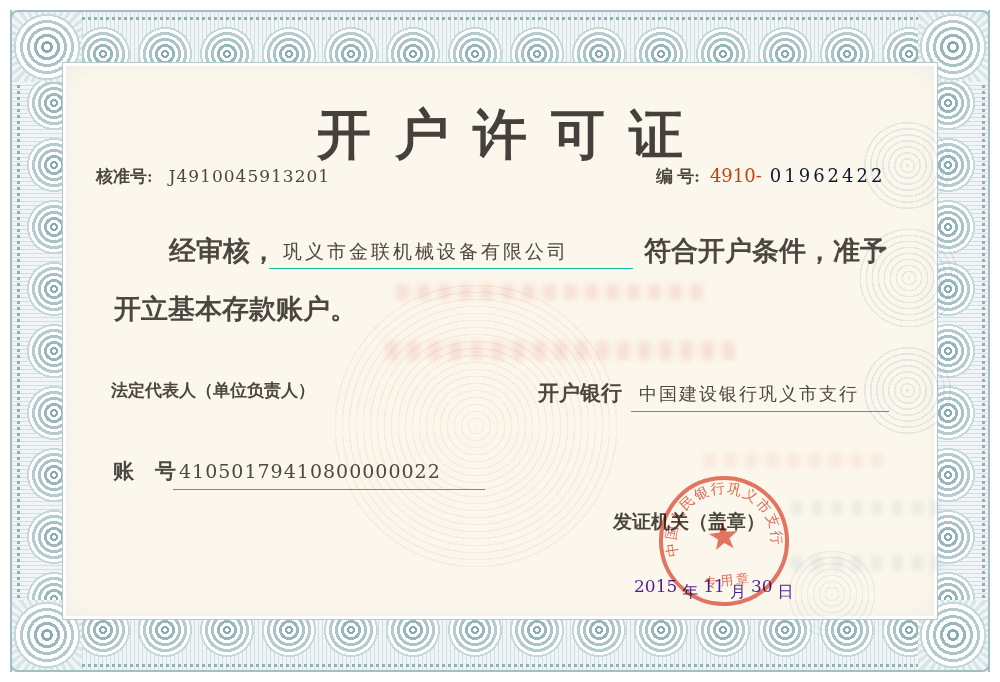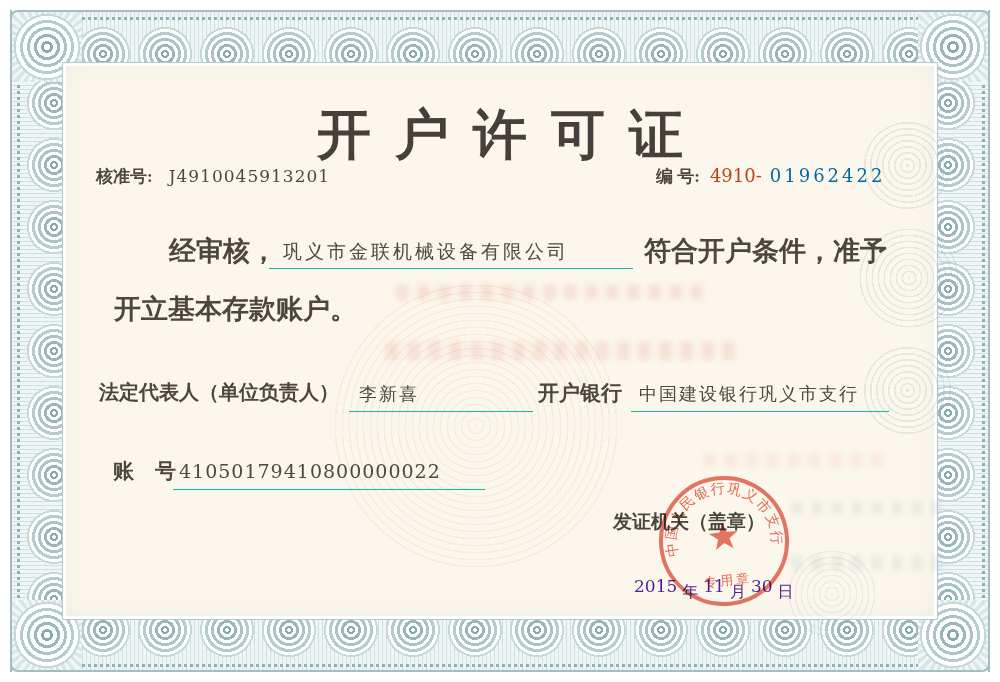--- a/index.html
+++ b/index.html
@@ -100,30 +100,30 @@
   .label { font-weight:600; color:#4b463f; font-family:Liberation Serif, serif; }
   .serif-val { font-family:"DejaVu Serif", serif; color:#4e483e; }
 
   .row-approval { left:33px; top:102px; font-size:17px; }
   .row-approval .label { font-size:17px; }
   .row-approval .serif-val { margin-left:16px; letter-spacing:1px; font-size:17px; }
 
   .row-serial { left:593px; top:102px; font-size:18px; }
   .row-serial .label { font-size:17px; }
   .row-serial .prefix { font-family:"DejaVu Serif", serif; margin-left:10px; color:#c2410c; }
-  .row-serial .red-number { font-family:"DejaVu Serif", serif; color:#0369a1; letter-spacing:3px; margin-left:8px; }
+  .row-serial .red-number { font-family:"DejaVu Serif", serif; color:#0f172a; letter-spacing:3px; margin-left:8px; }
 
   .statement { font-size:27px; }
   .review-label { left:106px; top:170px; }
   .qualify-text { left:581px; top:170px; }
   .open-account { left:51px; top:228px; }
 
   .fill-line { border-bottom:1px solid #14b8a6; }
   .company-line { left:206px; top:176px; width:364px; height:30px; font-size:19px; letter-spacing:3px; padding-left:14px; }
-  .rep-label { left:36px; top:316px; font-size:20px;text-align:center; }
+  .rep-label { left:48px; top:316px; font-size:17px;text-align:center; }
   .rep-line { left:286px; top:319px; width:184px; height:30px; font-size:18px; letter-spacing:2px; padding-left:10px; }
   .bank-label { left:475px; top:316px; font-size:21px; }
   .bank-line { left:568px; top:319px; width:258px; height:30px; font-size:18px; letter-spacing:2px; padding-left:8px; }
   .account-label { left:50px; top:394px; font-size:21px; }
   .account-line { left:110px; top:397px; width:312px; height:30px; font-size:19px; letter-spacing:1px; padding-left:6px; }
 
   .issuer-label { left:550px; top:446px; font-size:19px; }
   .date-row { left:568px; top:473px; font-size:16px; color:#4c1d95;margin-top:45px; }
   .date-row .num { font-family:"DejaVu Serif", serif; font-size:17px; position:relative; top:-5px; margin:0 3px; }
   .date-row .unit { margin:0 2px; }
@@ -169,21 +169,20 @@
     <div class="row-serial">
       <span class="label">编 号:</span><span class="prefix">4910-</span><span class="red-number">01962422</span>
     </div>
 
     <div class="statement label review-label">经审核，</div>
     <div class="fill-line serif-val company-line">巩义市金联机械设备有限公司</div>
     <div class="statement label open-account">开立基本存款账户。</div>
     <div class="statement label qualify-text">符合开户条件，准予</div>
 
     <div class="label rep-label">法定代表人（单位负责人）</div>
-    <div class="fill-line serif-val rep-line">李新喜</div>
     <div class="label bank-label">开户银行</div>
     <div class="fill-line serif-val bank-line">中国建设银行巩义市支行</div>
 
     <div class="label account-label">账　号</div>
     <div class="fill-line serif-val account-line">41050179410800000022</div>
 
     <div class="label issuer-label">发证机关（盖章）</div>
     <div class="date-row">
       <span class="num">2015</span><span class="unit">年</span><span class="num">11</span><span class="unit">月</span><span class="num">30</span><span class="unit">日</span>
     </div>

